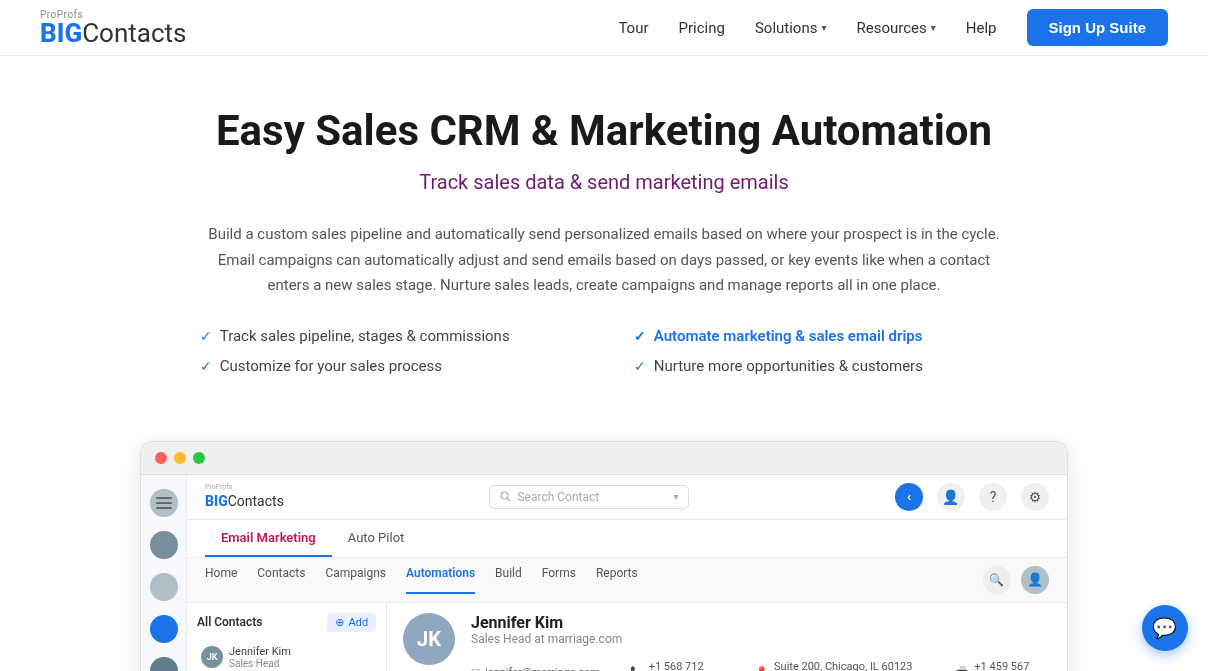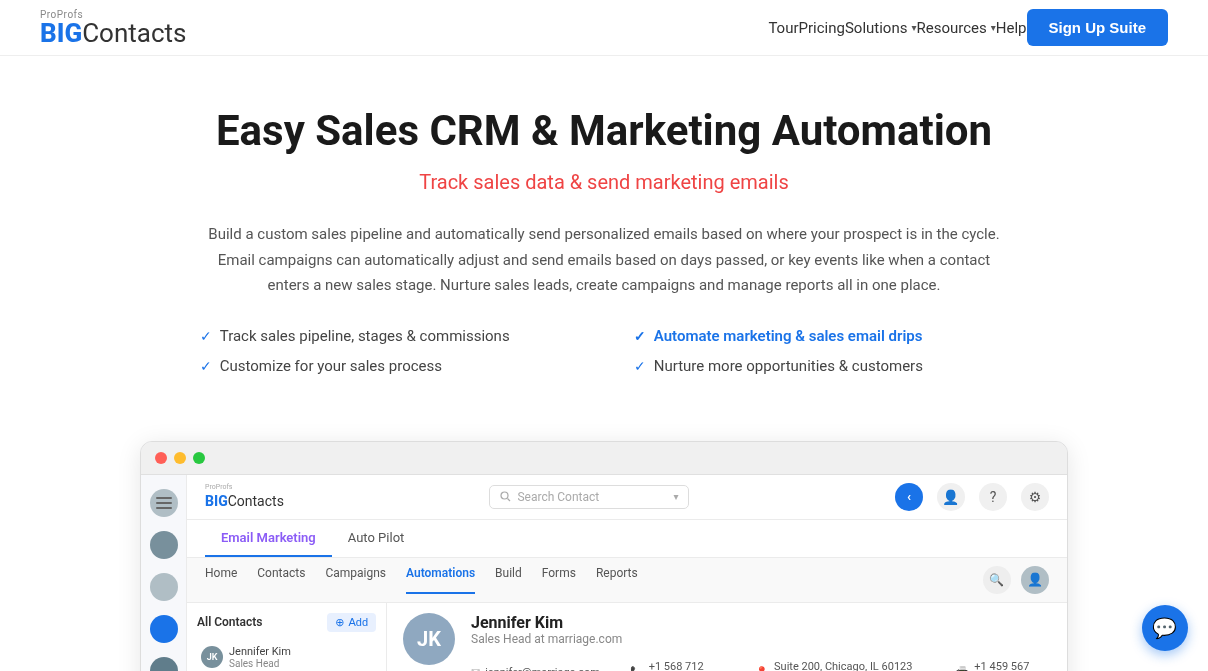--- a/index.html
+++ b/index.html
@@ -12,21 +12,21 @@
       justify-content: space-between;
       padding: 10px 40px;
       border-bottom: 1px solid #eee;
       height: 56px;
     }
     .logo-container { display: flex; flex-direction: column; line-height: 1; }
     .logo-proprofs { font-size: 10px; color: #888; letter-spacing: 0.5px; }
     .logo-big { display: flex; align-items: baseline; }
     .logo-big .big { font-size: 26px; font-weight: 800; color: #1a73e8; }
     .logo-big .contacts { font-size: 26px; font-weight: 400; color: #333; }
-    .nav-links { display: flex; align-items: center; }
+    .nav-links { display: flex; align-items: center; gap: 30px; }
     .nav-link { text-decoration: none; color: #333; font-size: 15px; cursor: pointer; }
     .nav-dropdown { display: flex; align-items: center; gap: 4px; }
     .chevron { font-size: 10px; color: #555; }
     .btn-signup {
       background: #1a73e8;
       color: #fff;
       border: none;
       padding: 10px 22px;
       border-radius: 6px;
       font-size: 15px;
@@ -41,21 +41,21 @@
     }
     .hero-title {
       font-size: 42px;
       font-weight: 700;
       color: #1a1a1a;
       margin-bottom: 14px;
       line-height: 1.2;
     }
     .hero-subtitle {
       font-size: 20px;
-      color: #ef4444;
+      color: #701a75;
       margin-bottom: 28px;
     }
     .hero-desc {
       font-size: 15px;
       color: #555;
       line-height: 1.7;
       max-width: 820px;
       margin: 0 auto 28px;
     }
 
@@ -168,21 +168,21 @@
       border-bottom: 1px solid #ebebeb;
       background: #fff;
     }
     .email-tab {
       padding: 10px 16px;
       font-size: 13px;
       color: #555;
       cursor: pointer;
     }
     .email-tab.active {
-      color: #8b5cf6;
+      color: #be185d;
       border-bottom: 2px solid #1a73e8;
       font-weight: 600;
     }
     
     .sub-nav {
       display: flex;
       align-items: center;
       justify-content: space-between;
       padding: 8px 18px;
       background: #f9f9f9;

